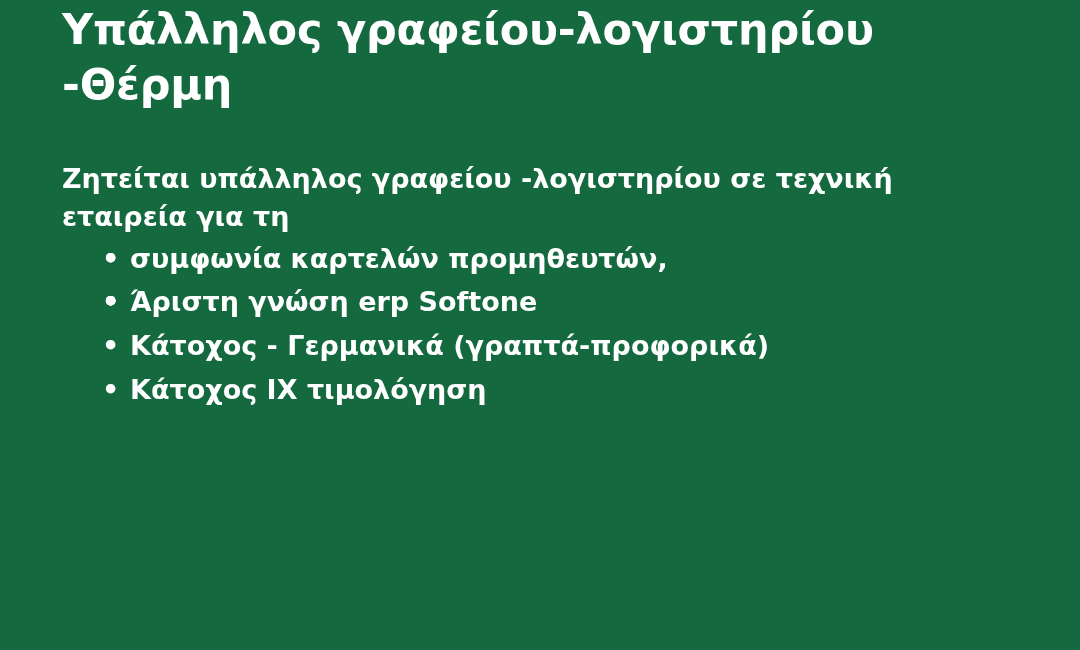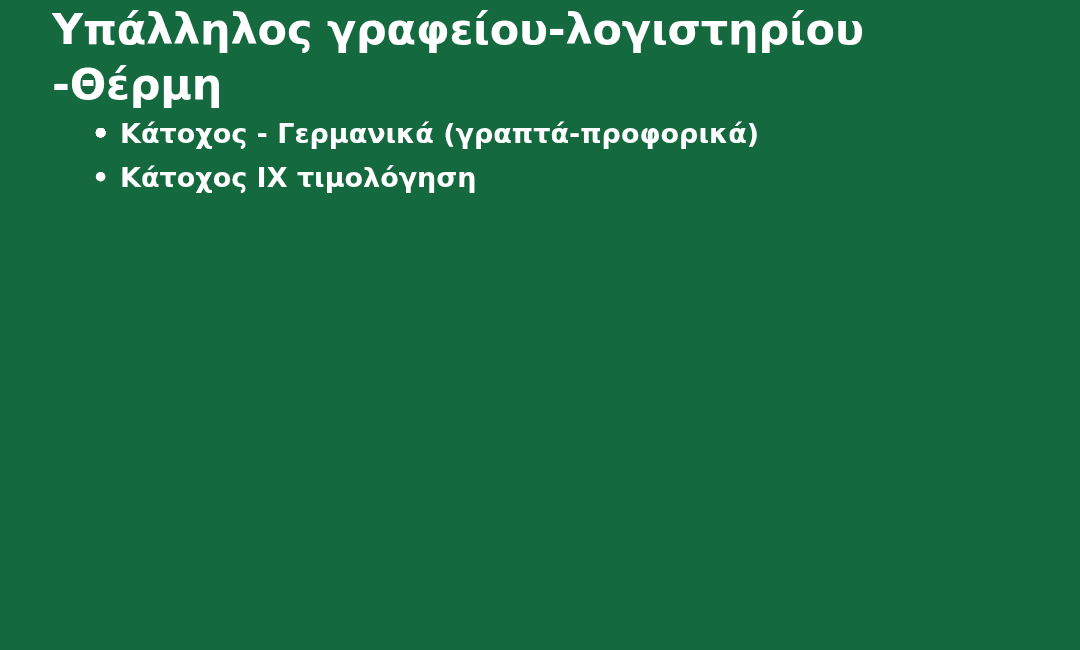--- a/index.html
+++ b/index.html
@@ -14,20 +14,21 @@
     font-family: "DejaVu Sans", "Liberation Sans", sans-serif;
     color: #ffffff;
     overflow: hidden;
   }
   .page {
     width: 1008px;
     height: 650px;
     box-sizing: border-box;
     padding: 0 52px;
     position: relative;
+    margin-left: 10px;
   }
   .title {
     font-size: 43px;
     font-weight: bold;
     line-height: 1.28;
     letter-spacing: -0.2px;
     margin: 0;
     padding-top: 2px;
   }
   .intro {
@@ -65,43 +66,46 @@
     padding-top: 4px;
   }
 </style>
 </head>
 <body>
 
 <div class="page">
 
   <h1 class="title">Υπάλληλος γραφείου-λογιστηρίου -Θέρμη</h1>
 
+  <p class="intro">Ζητείται υπάλληλος γραφείου -λογιστηρίου σε τεχνική εταιρεία για τη</p>
 
   <ul class="bullets">
     <li>
       <span class="dot">•</span>
     </li>
     <li>
       <span class="dot">•</span>
+      <span>συμφωνία καρτελών προμηθευτών,</span>
     </li>
     <li>
       <span class="dot">•</span>
     </li>
     <li>
       <span class="dot">•</span>
     </li>
   </ul>
 
 
   <ul class="bullets">
     <li>
       <span class="dot">•</span>
     </li>
     <li>
       <span class="dot">•</span>
+      <span>Άριστη γνώση erp Softone</span>
     </li>
     <li>
       <span class="dot">•</span>
       <span>Κάτοχος - Γερμανικά (γραπτά-προφορικά)</span>
     </li>
     <li>
       <span class="dot">•</span>
       <span>Κάτοχος ΙΧ τιμολόγηση</span>
     </li>
   </ul>

